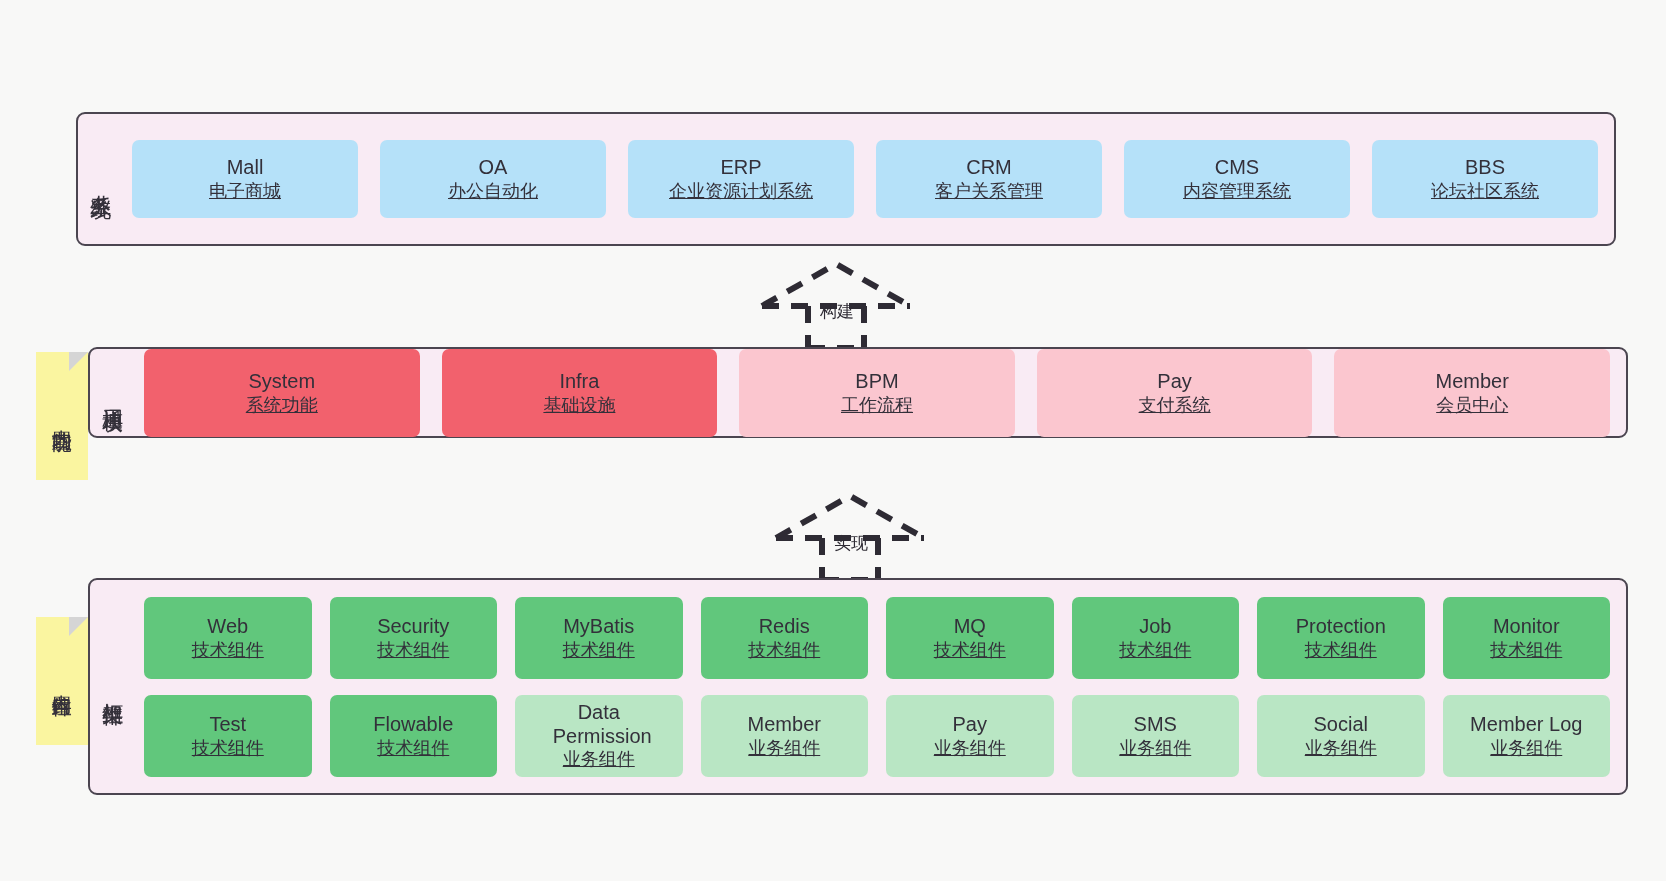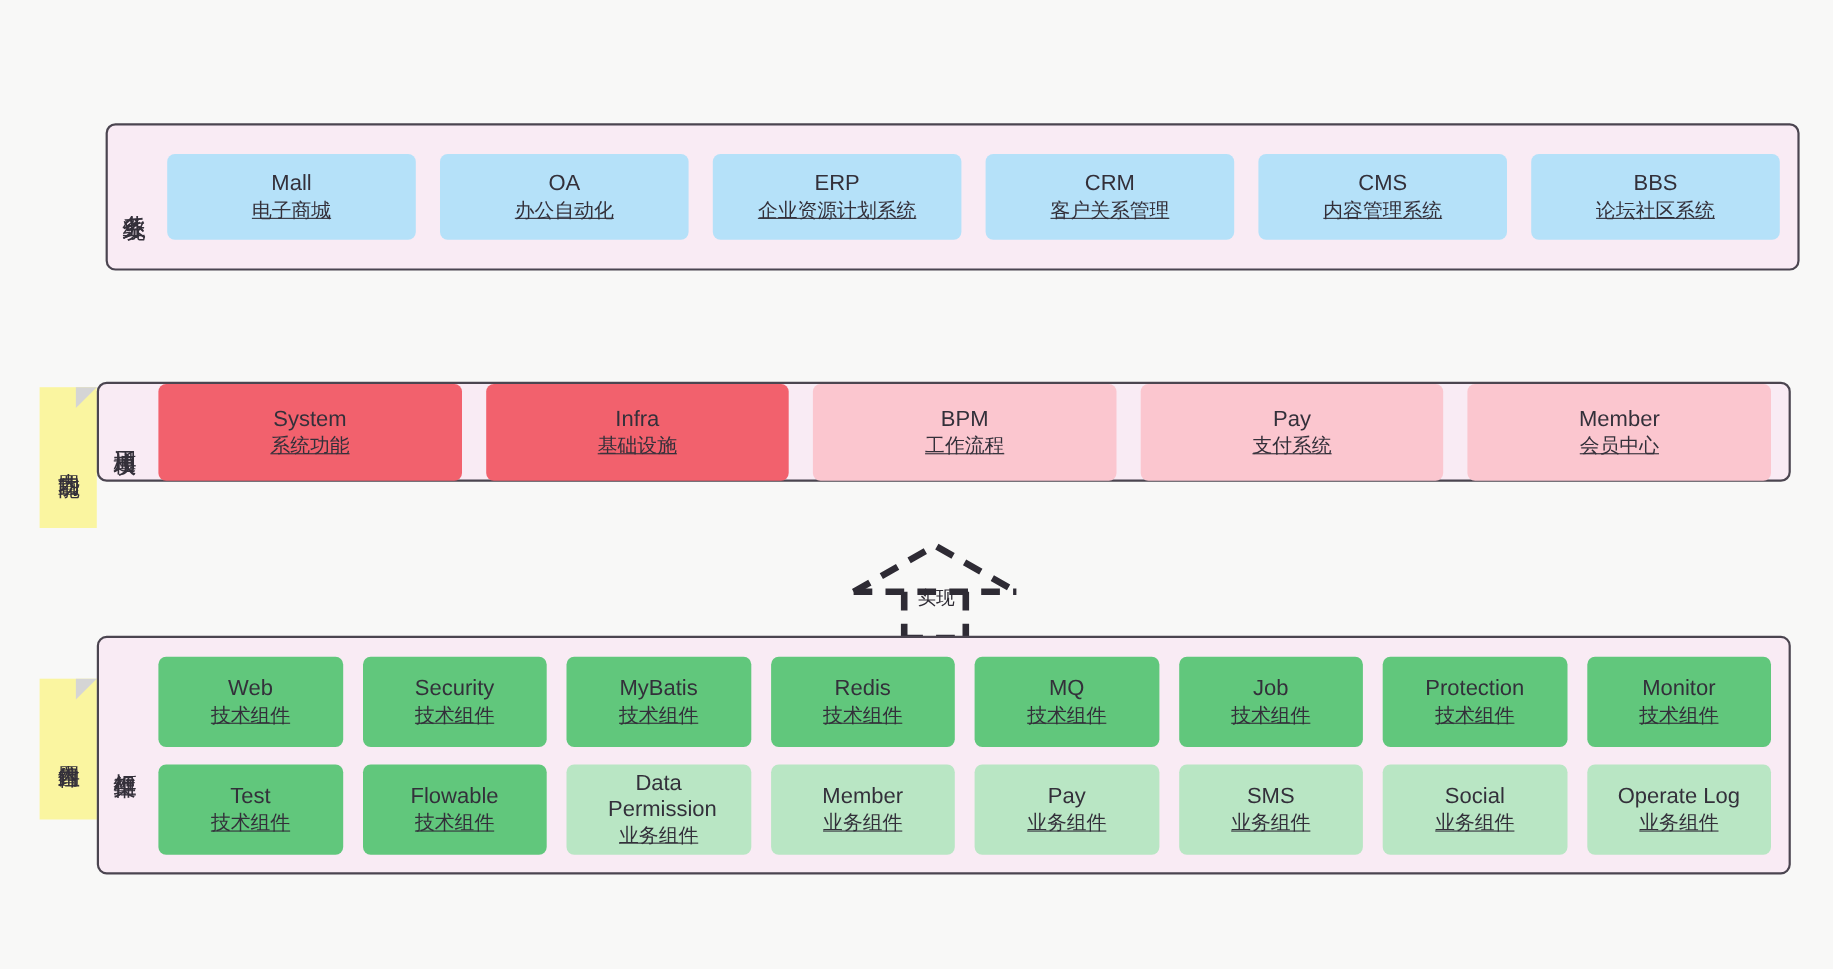--- a/index.html
+++ b/index.html
@@ -110,21 +110,21 @@
     background: transparent;
     white-space: nowrap;
     text-align: center;
   }
 </style>
 </head>
 <body>
 
 <div id="stage">
 
-  <div class="layer" id="layer-business" style="left:96px; top:112px; width:1540px; height:134px;">
+  <div class="layer" id="layer-business" style="left:76px; top:112px; width:1540px; height:134px;">
     <div class="layer-title">业务系统</div>
     <div class="layer-body">
       <div class="row">
 
         <div class="card h-biz c-blue">
           <div class="t1">Mall</div>
           <div class="t2">电子商城</div>
         </div>
         <div class="card h-biz c-blue">
           <div class="t1">OA</div>
@@ -144,20 +144,30 @@
         </div>
         <div class="card h-biz c-blue">
           <div class="t1">BBS</div>
           <div class="t2">论坛社区系统</div>
         </div>
 
       </div>
     </div>
   </div>
 
+  <div class="arrow" style="left:756px; top:258px; width:160px; height:92px;">
+    <svg width="160" height="92" viewBox="0 0 160 92">
+      <path d="M 6 48 L 80 6 L 154 48" fill="none" stroke="#2e2b34" stroke-width="6" stroke-dasharray="17 12" stroke-linecap="butt"></path>
+      <path d="M 6 48 L 154 48" fill="none" stroke="#2e2b34" stroke-width="6" stroke-dasharray="17 12" stroke-linecap="butt"></path>
+      <path d="M 52 48 L 52 92" fill="none" stroke="#2e2b34" stroke-width="6" stroke-dasharray="17 12" stroke-linecap="butt"></path>
+      <path d="M 108 48 L 108 92" fill="none" stroke="#2e2b34" stroke-width="6" stroke-dasharray="17 12" stroke-linecap="butt"></path>
+      <path d="M 52 90 L 108 90" fill="none" stroke="#2e2b34" stroke-width="6" stroke-dasharray="17 12" stroke-linecap="butt"></path>
+    </svg>
+    <div class="arrow-label" style="left:52px; top:42px; width:58px;">构建</div>
+  </div>
 
   <div class="note" style="left:36px; top:352px; height:128px;">
     <span>内置功能</span>
   </div>
 
   <div class="layer" id="layer-modules" style="left:88px; top:347px; width:1540px; height:91px;">
     <div class="layer-title">通用模块</div>
     <div class="layer-body">
       <div class="row">
 
@@ -263,21 +273,21 @@
         </div>
         <div class="card h-fw c-lightgreen">
           <div class="t1">SMS</div>
           <div class="t2">业务组件</div>
         </div>
         <div class="card h-fw c-lightgreen">
           <div class="t1">Social</div>
           <div class="t2">业务组件</div>
         </div>
         <div class="card h-fw c-lightgreen">
-          <div class="t1">Operate Log</div>
+          <div class="t1">Member Log</div>
           <div class="t2">业务组件</div>
         </div>
       </div>
 
     </div>
   </div>
 
 </div>
 
 </body></html>

